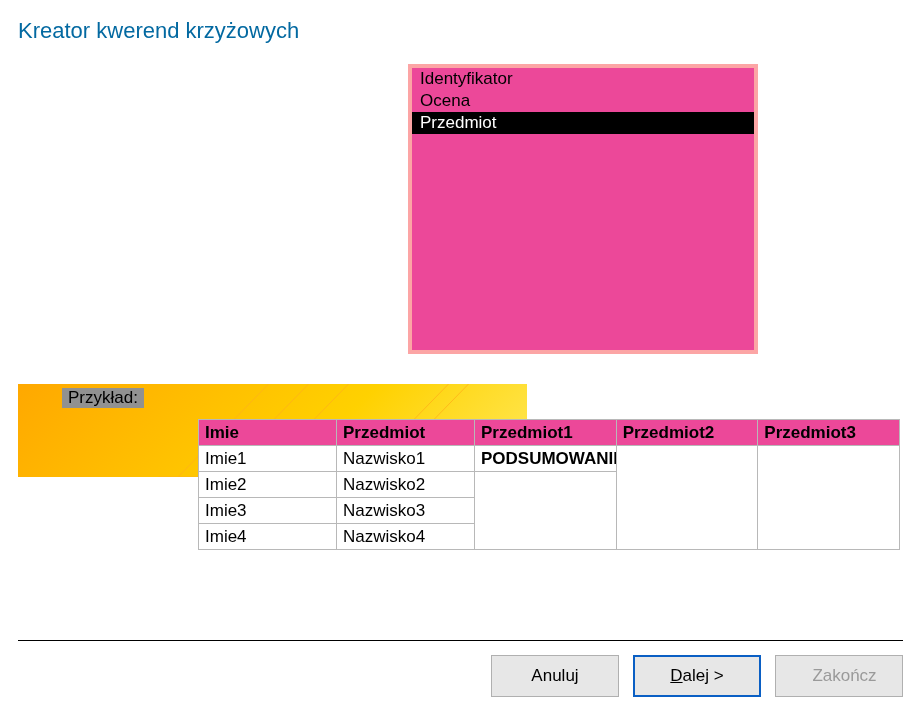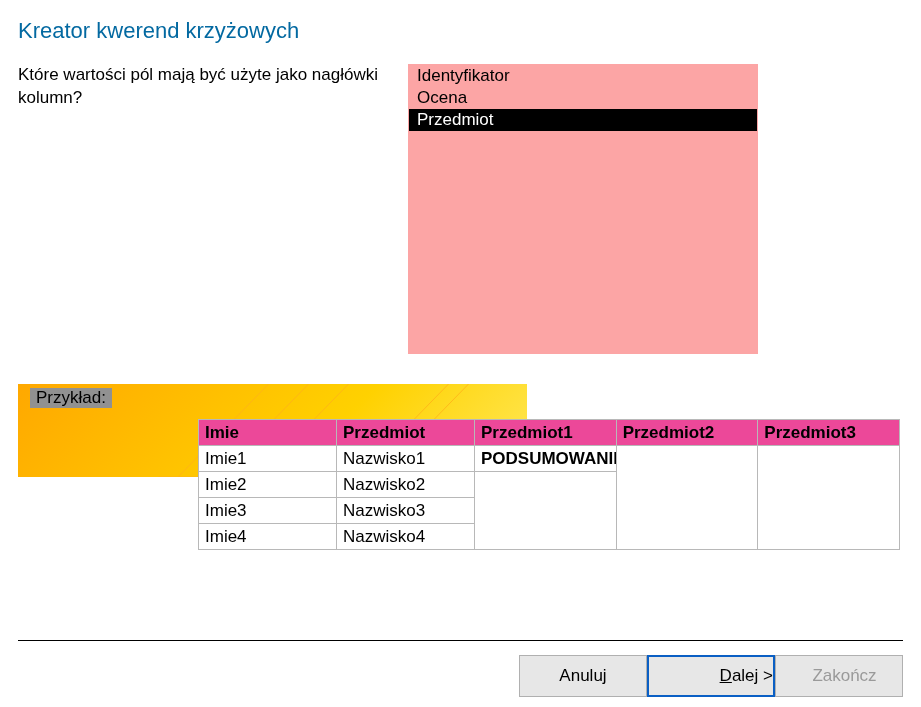--- a/index.html
+++ b/index.html
@@ -31,22 +31,22 @@
       font-size: 17px;
       line-height: 1.35;
       color: #000;
     }
     .left-text .q {
       margin-bottom: 58px;
     }
     .field-listbox {
       flex: 0 0 350px;
       height: 290px;
-      border: 1px solid #fca5a5;
-      background: #fca5a5;
+      border: 4px solid #fca5a5;
+      background: #ec4899;
       overflow: auto;
     }
     .field-listbox .item {
       padding: 1px 8px;
       font-size: 17px;
       cursor: pointer;
     }
     .field-listbox .item.selected {
       background: #000;
       color: #fff;
@@ -63,21 +63,21 @@
       overflow: hidden;
     }
     .preview-yellow svg {
       position: absolute;
       top: 0;
       left: 0;
     }
     .preview-label {
       position: absolute;
       top: 4px;
-      left: 12px;
+      left: 44px;
       background: #919191;
       color: #000;
       font-size: 17px;
       padding: 0 6px;
       font-weight: 400;
     }
     .preview-table-wrap {
       position: relative;
       margin-top: -58px;
       margin-left: 180px;
@@ -108,35 +108,35 @@
       font-weight: 700;
     }
     .divider {
       border: none;
       border-top: 1px solid #000;
       margin: 40px 18px 0 18px;
     }
     .button-row {
       display: flex;
       justify-content: flex-end;
+      gap: 14px;
       padding: 14px 18px 0 18px;
     }
     .btn {
       width: 128px;
       height: 42px;
       font-size: 17px;
       background: #e7e7e7;
       border: 1px solid #b0b0b0;
       cursor: pointer;
       color: #000;
     }
     .btn.primary {
       border: 2px solid #0a5fc4;
       background: #e7e7e7;
-      text-align: right;
     }
     .btn:disabled {
       color: #9a9a9a;
       cursor: default;
       padding-left: 11px;
     }
     .underline-key {
       text-decoration: underline;
     }
     .spacer-white {
@@ -144,21 +144,20 @@
       background: #fff;
     }
   </style>
 </head>
 <body>
 
 <div class="wizard-title">Kreator kwerend krzyżowych</div>
 
 <div class="content-row">
   <div class="left-text">
-    <div class="q">Które wartości pól mają być użyte jako nagłówki kolumn?</div>
   </div>
   <div class="field-listbox" id="field-listbox">
       <div class="item">Identyfikator</div>
       <div class="item">Ocena</div>
       <div class="item selected">Przedmiot</div>
     </div>
 </div>
 
 <div class="preview-section">
   <div class="preview-yellow">

